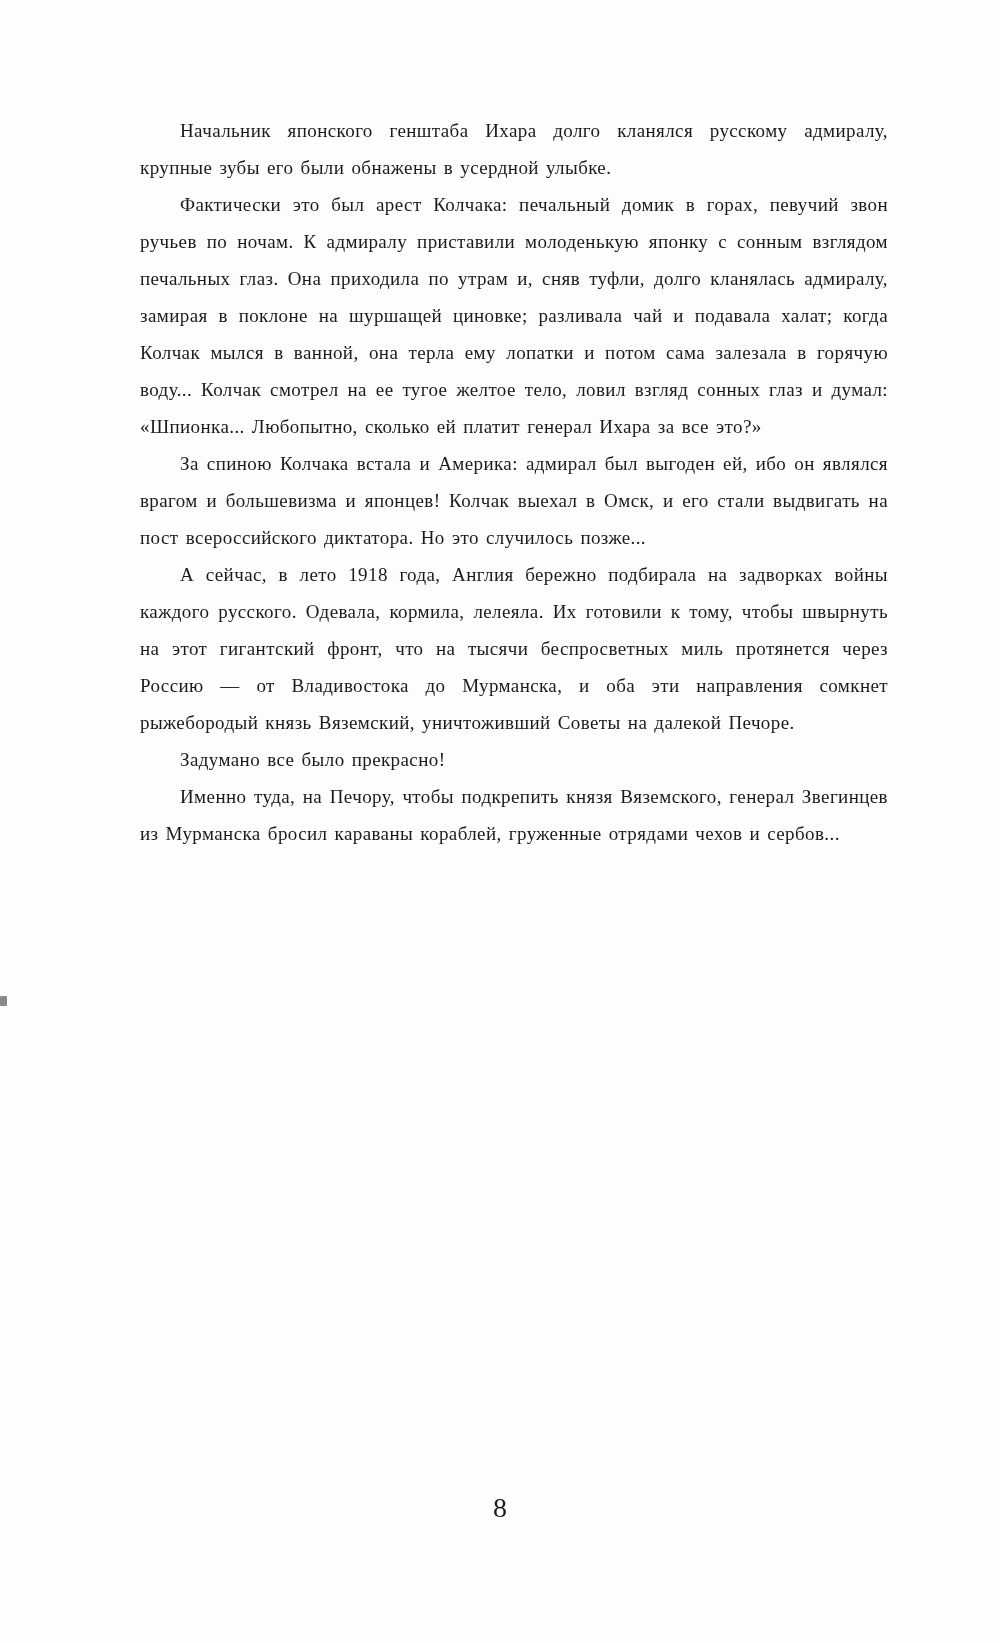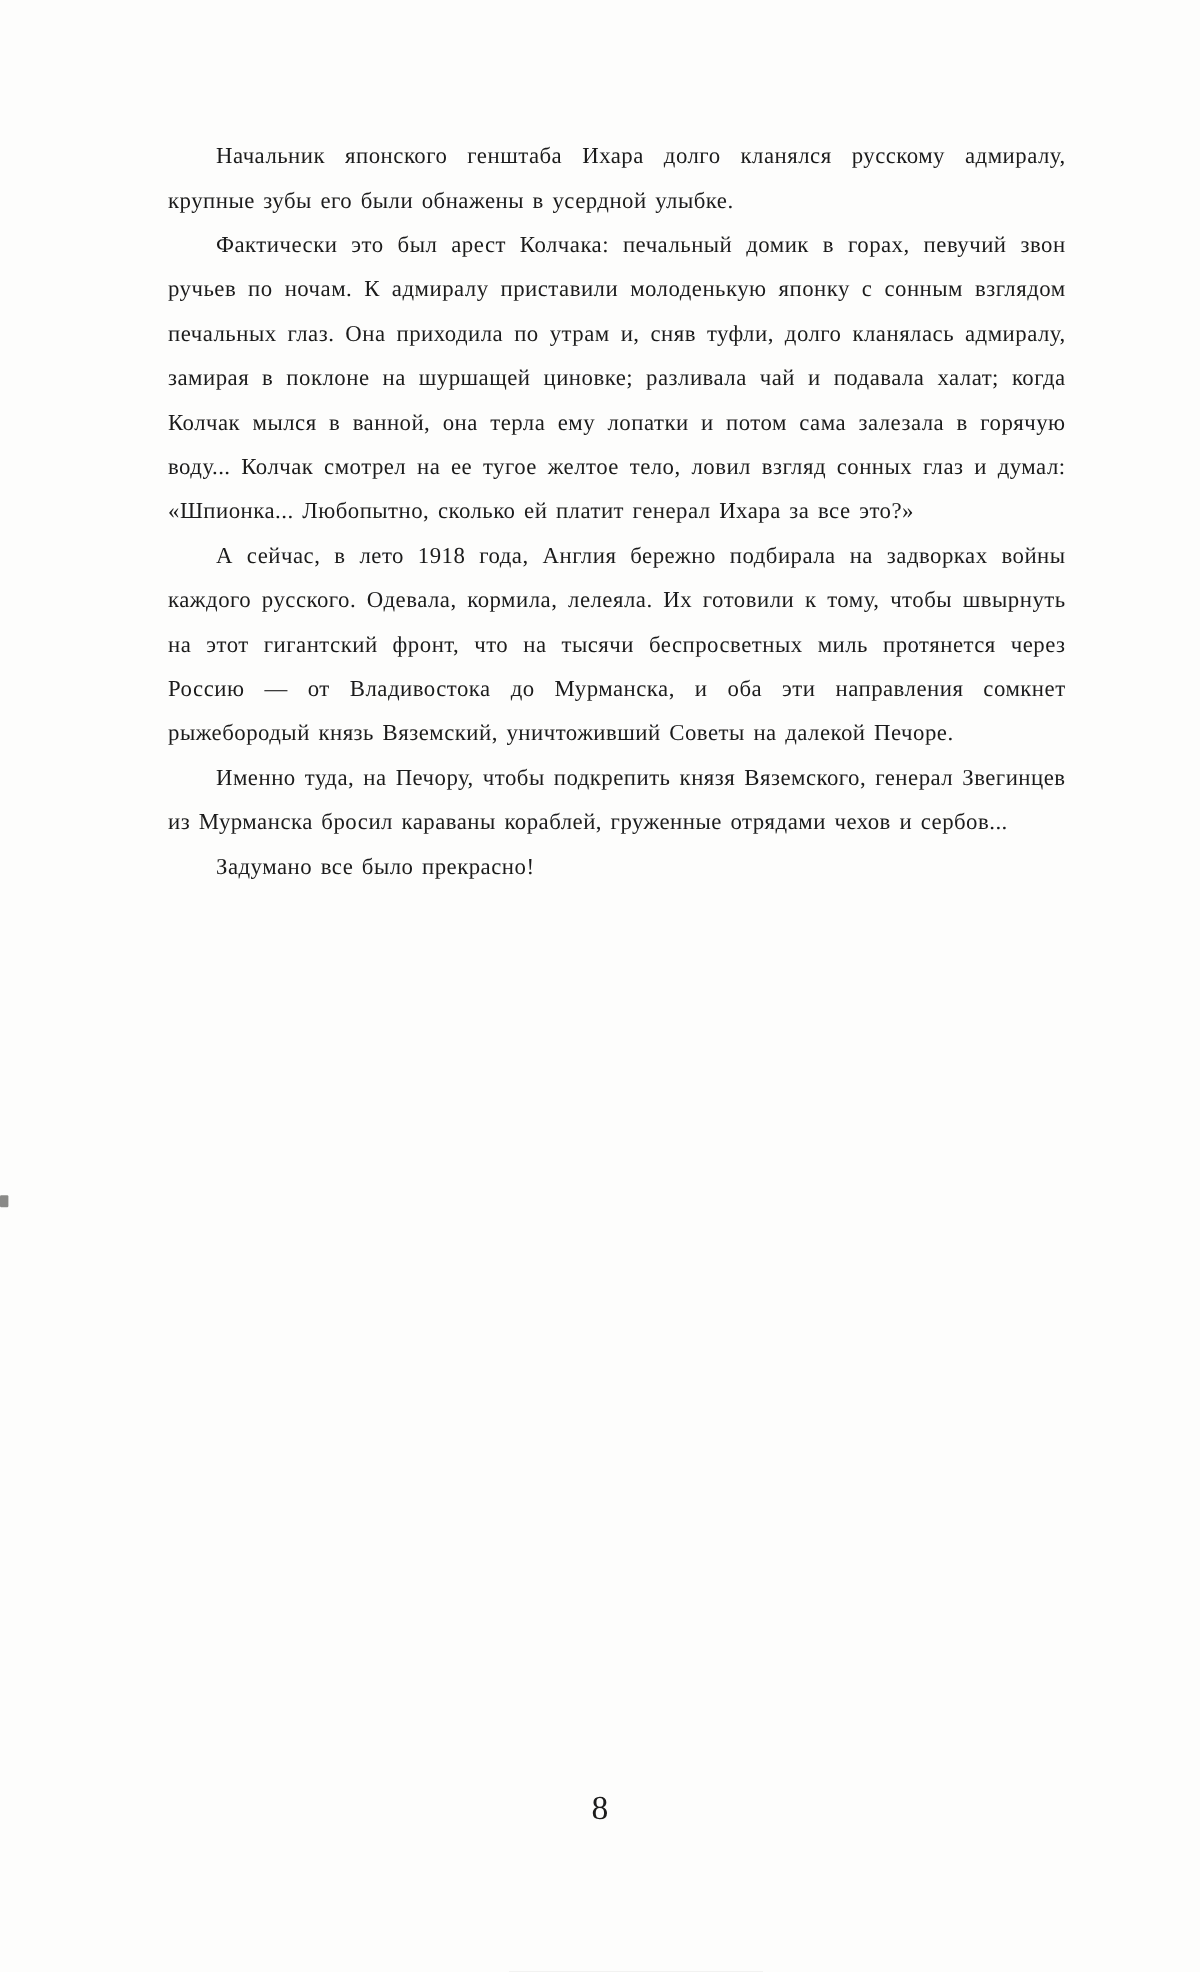--- a/index.html
+++ b/index.html
@@ -55,21 +55,22 @@
     border-radius: 1px;
   }
 </style>
 </head>
 <body>
 
 <div class="page">
   <div class="text-block">
     <p>Начальник японского генштаба Ихара долго кланялся русскому адмиралу, крупные зубы его были обнажены в усердной улыбке.</p>
     <p>Фактически это был арест Колчака: печальный домик в горах, певучий звон ручьев по ночам. К адмиралу приставили молоденькую японку с сонным взглядом печальных глаз. Она приходила по утрам и, сняв туфли, долго кланялась адмиралу, замирая в поклоне на шуршащей циновке; разливала чай и подавала халат; когда Колчак мылся в ванной, она терла ему лопатки и потом сама залезала в горячую воду... Колчак смотрел на ее тугое желтое тело, ловил взгляд сонных глаз и думал: «Шпионка... Любопытно, сколько ей платит генерал Ихара за все это?»</p>
+    <p>За спиною Колчака встала и Америка: адмирал был выгоден ей, ибо он являлся врагом и большевизма и японцев! Колчак выехал в Омск, и его стали выдвигать на пост всероссийского диктатора. Но это случилось позже...</p>
     <p>А сейчас, в лето 1918 года, Англия бережно подбирала на задворках войны каждого русского. Одевала, кормила, лелеяла. Их готовили к тому, чтобы швырнуть на этот гигантский фронт, что на тысячи беспросветных миль протянется через Россию — от Владивостока до Мурманска, и оба эти направления сомкнет рыжебородый князь Вяземский, уничтоживший Советы на далекой Печоре.</p>
+    <p>Задумано все было прекрасно!</p>
     <p>Именно туда, на Печору, чтобы подкрепить князя Вяземского, генерал Звегинцев из Мурманска бросил караваны кораблей, груженные отрядами чехов и сербов...</p>
-    <p>Задумано все было прекрасно!</p>
   </div>
 
   <div class="scan-artifact"></div>
 
   <div class="page-number">8</div>
 </div>
 
 </body></html>

